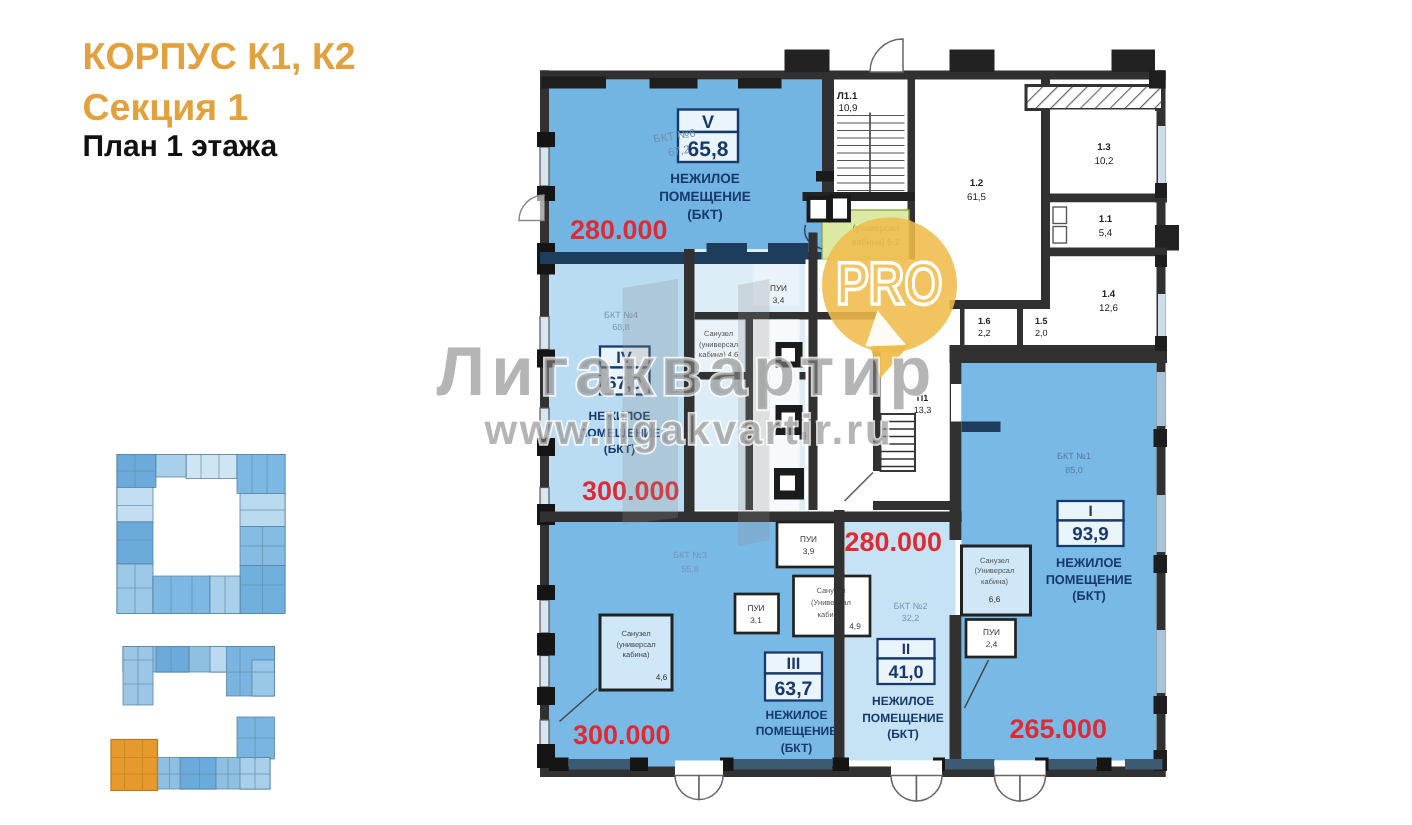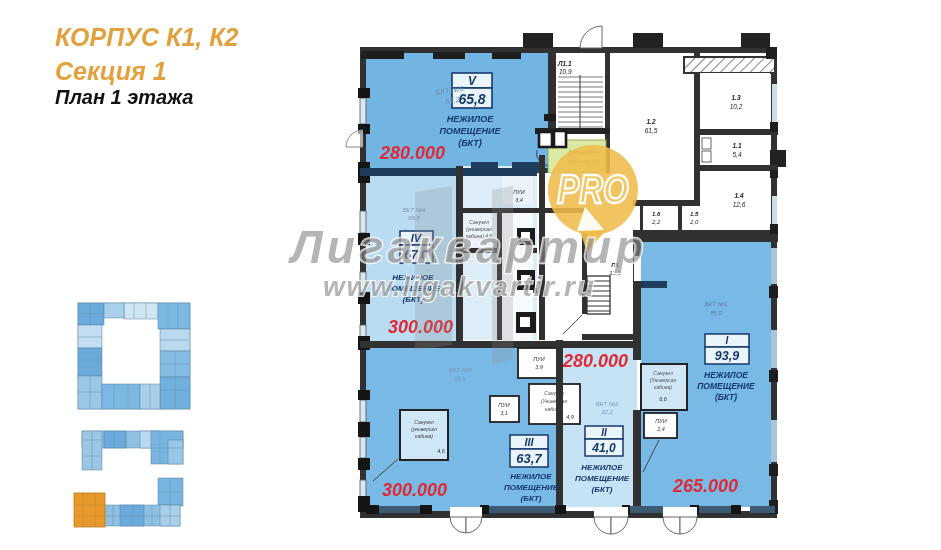--- a/index.html
+++ b/index.html
@@ -1,16 +1,16 @@
 <!DOCTYPE html>
 <html><head>
 <meta charset="utf-8">
 <style>
   html,body{margin:0;padding:0;background:#ffffff;}
-  .page{position:relative;width:941px;height:550px;overflow:hidden;font-family:"Liberation Sans", sans-serif;font-style:italic;}
+  .page{position:relative;width:941px;height:550px;overflow:hidden;font-family:"Liberation Sans", sans-serif;}
   svg text{font-family:"Liberation Sans", sans-serif;}
 </style>
 </head>
 <body>
 <div class="page">
 <svg width="941" height="550" viewBox="0 0 941 550" xmlns="http://www.w3.org/2000/svg">
 <defs>
 <pattern id="hatch" width="7" height="7" patternTransform="rotate(45)" patternUnits="userSpaceOnUse">
 <rect width="7" height="7" fill="#ffffff"></rect>
           <line x1="0" y1="0" x2="0" y2="7" stroke="#666" stroke-width="1.6"></line>

